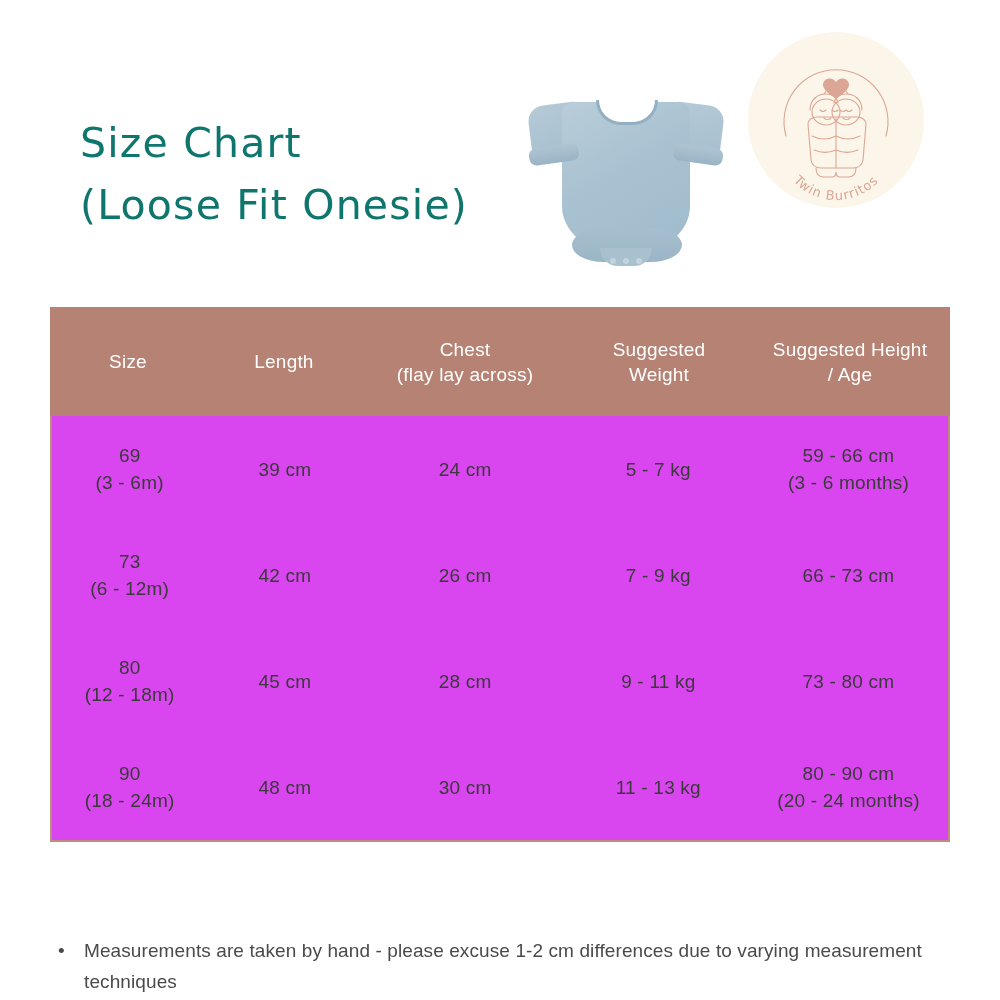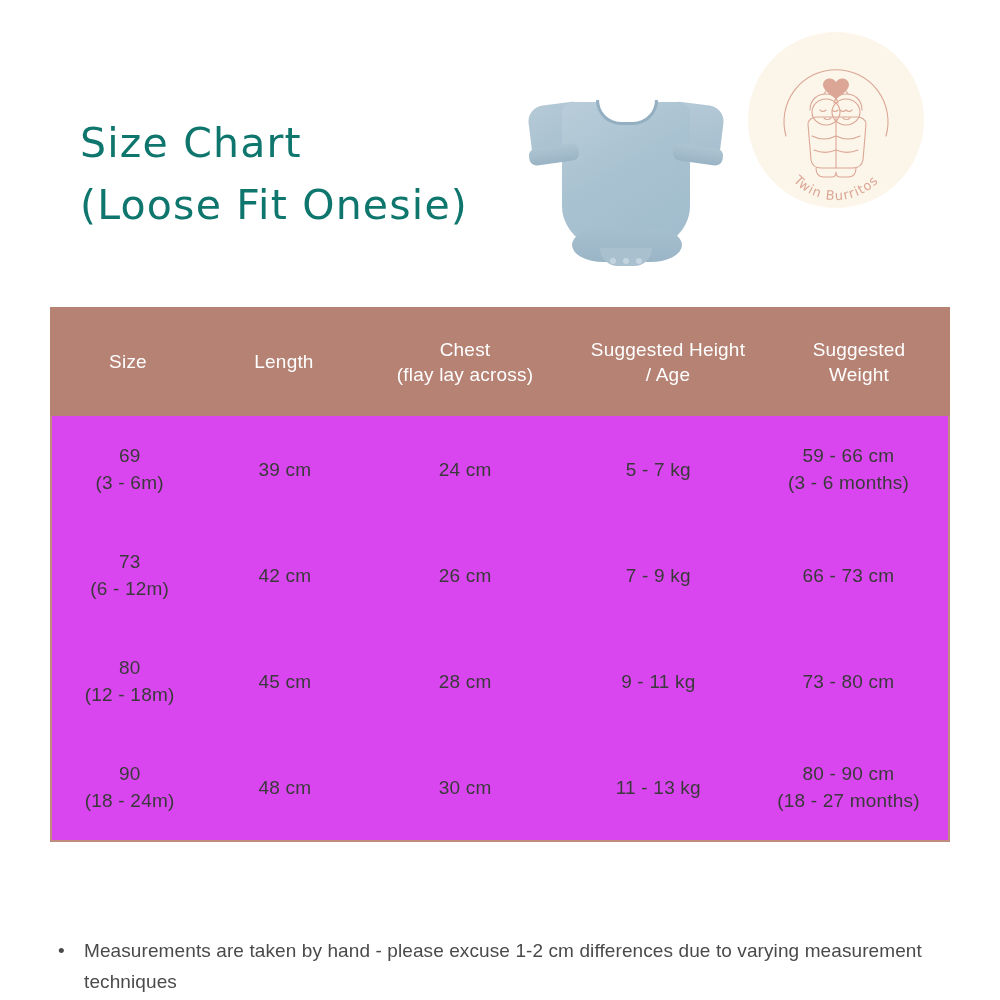--- a/index.html
+++ b/index.html
@@ -262,27 +262,27 @@
       <div></div>
     </div>
     <div class="th c1">
       <div>Length</div>
       <div></div>
     </div>
     <div class="th c2">
       <div>Chest</div>
       <div>(flay lay across)</div>
     </div>
+    <div class="th c3">
+      <div>Suggested</div>
+      <div>Weight</div>
+    </div>
     <div class="th c4">
       <div>Suggested Height</div>
       <div>/ Age</div>
-    </div>
-    <div class="th c3">
-      <div>Suggested</div>
-      <div>Weight</div>
     </div>
   </div>
 
   <div class="tbody">
 
     <div class="tr">
       <div class="td c0">
         <div>69</div>
         <div>(3 - 6m)</div>
       </div>
@@ -324,21 +324,21 @@
     <div class="tr">
       <div class="td c0">
         <div>90</div>
         <div>(18 - 24m)</div>
       </div>
       <div class="td c1">48 cm</div>
       <div class="td c2">30 cm</div>
       <div class="td c3">11 - 13 kg</div>
       <div class="td c4">
         <div>80 - 90 cm</div>
-        <div>(18 - 27 months)</div>
+        <div>(20 - 24 months)</div>
       </div>
     </div>
 
   </div>
 </div>
 
 <div class="notes">
   <div class="note-item">
     <span class="note-bullet">•</span>
     <span class="note-text">Measurements are taken by hand - please excuse 1-2 cm differences due to varying measurement techniques</span>

